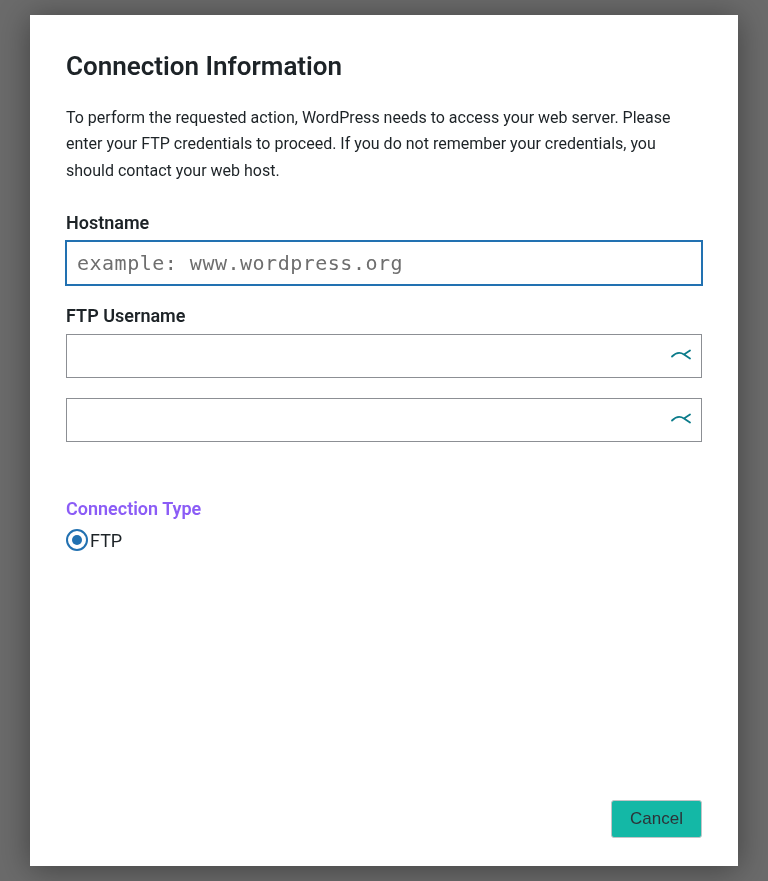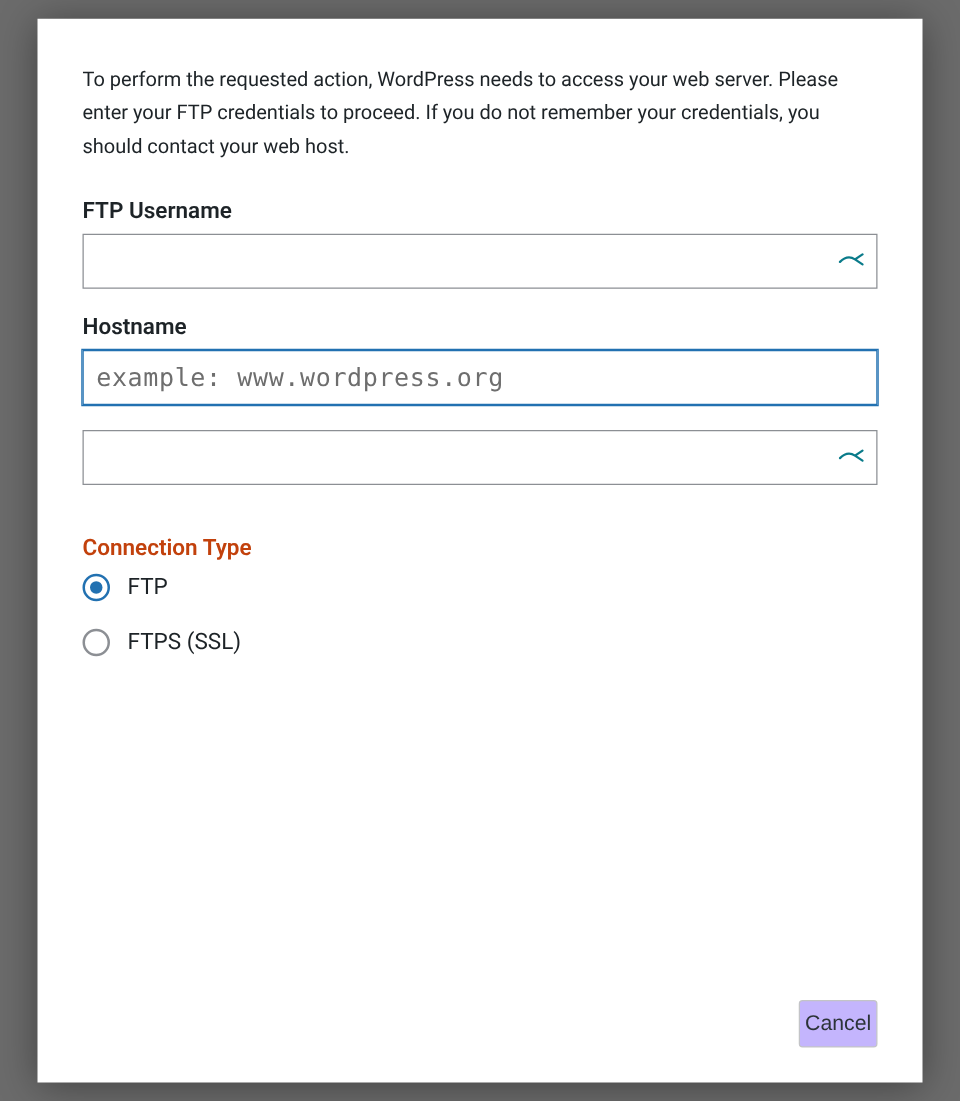--- a/index.html
+++ b/index.html
@@ -79,27 +79,28 @@
     }
     .hint {
       font-style: italic;
       color: #787c82;
       font-size: 17px;
       margin-top: 8px;
     }
     .section-label {
       font-size: 18px;
       font-weight: 600;
-      color: #c2410c;
-      margin-top: 20px;
+      color: #8b5cf6;
+      margin-top: 36px;
       margin-bottom: 10px;
     }
     .radio-row {
       display: flex;
-      gap: 14px;
+      align-items: center;
+      gap: 2px;
       margin-bottom: 22px;
       cursor: pointer;
     }
     .radio {
       width: 22px; height: 22px;
       border: 2px solid #8c8f94;
       border-radius: 50%;
       display: inline-flex;
       align-items: center;
       justify-content: center;
@@ -119,75 +120,72 @@
       color: #1d2327;
     }
     .button-row {
       margin-top: auto;
       display: flex;
       justify-content: flex-end;
       gap: 18px;
     }
     .btn {
       font-size: 17px;
-      padding: 8px 4px;
+      padding: 8px 18px;
       border: 1px solid #c3c4c7;
-      background: #c4b5fd;
+      background: #14b8a6;
       color: #2c3338;
       border-radius: 3px;
       cursor: pointer;
     }
   </style>
 </head>
 <body>
 
 <div class="backdrop"></div>
 
 <div class="modal">
 
+  <h1>Connection Information</h1>
 
   <p class="description">To perform the requested action, WordPress needs to access your web server. Please enter your FTP credentials to proceed. If you do not remember your credentials, you should contact your web host.</p>
+
+  <div class="field-group">
+    <label class="field-label">Hostname</label>
+    <input type="text" class="text-input mono focused" placeholder="example: www.wordpress.org" style="">
+  </div>
 
   <div class="field-group">
     <label class="field-label">FTP Username</label>
     <div class="input-wrap">
       <input type="text" class="text-input" style="">
       <span class="autofill-icon">
         <svg width="22" height="14" viewBox="0 0 22 14" fill="none" stroke="currentColor" stroke-width="1.8" stroke-linecap="round">
           <path d="M2 9 Q8 3 14 7 L20 3 M14 7 L20 11"></path>
         </svg>
       </span>
     </div>
-  </div>
-
-  <div class="field-group">
-    <label class="field-label">Hostname</label>
-    <input type="text" class="text-input mono focused" placeholder="example: www.wordpress.org" style="">
   </div>
 
   <div class="field-group">
     <div class="input-wrap">
       <input type="password" class="text-input" style="">
       <span class="autofill-icon">
         <svg width="22" height="14" viewBox="0 0 22 14" fill="none" stroke="currentColor" stroke-width="1.8" stroke-linecap="round">
           <path d="M2 9 Q8 3 14 7 L20 3 M14 7 L20 11"></path>
         </svg>
       </span>
     </div>
   </div>
 
   <div class="section-label">Connection Type</div>
 
   <label class="radio-row">
     <span class="radio checked"></span>
     <span class="radio-label">FTP</span>
   </label>
 
-  <label class="radio-row">
-    <span class="radio"></span>
-    <span class="radio-label">FTPS (SSL)</span>
-  </label>
 
   <div class="button-row">
     <button class="btn">Cancel</button>
   </div>
 
 </div>
 
 </body></html>

